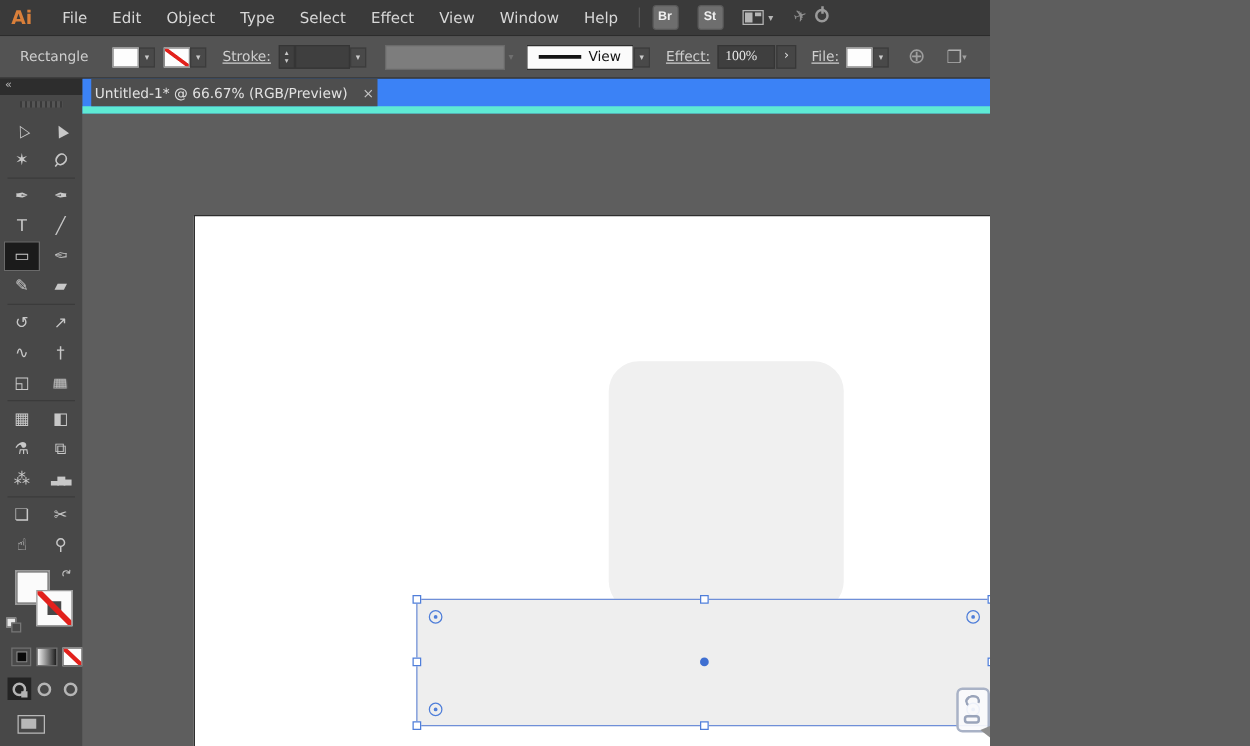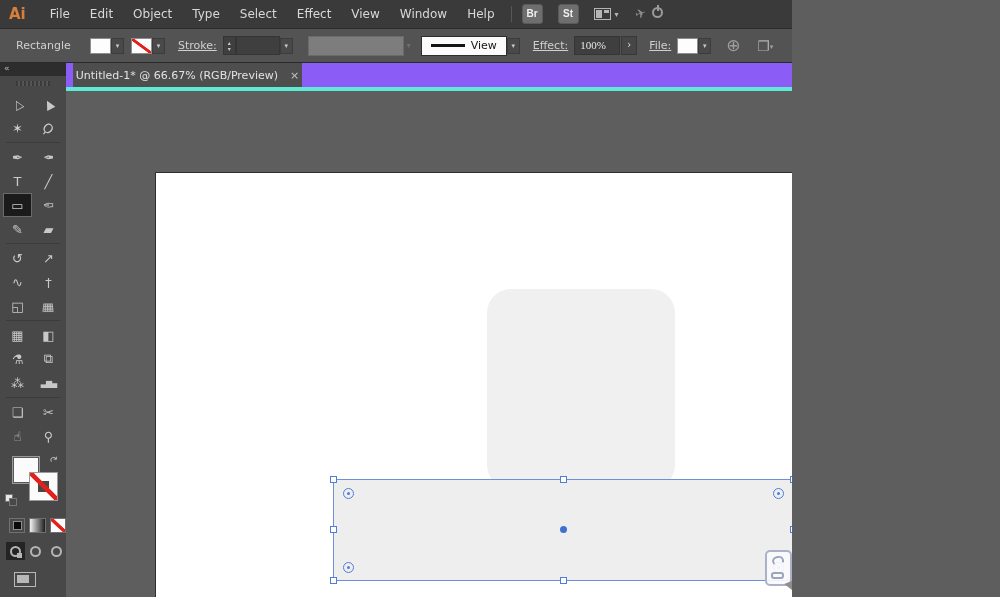--- a/index.html
+++ b/index.html
@@ -98,21 +98,21 @@
   .mode{width:20px;height:18px;display:flex;align-items:center;justify-content:center;}
   .mode.active{background:#242424;}
   .mode .circ{width:11px;height:11px;border:2px solid #b5b5b5;border-radius:50%;position:relative;}
   .mode .circ i{position:absolute;right:-3px;bottom:-3px;width:5px;height:5px;background:#b5b5b5;}
 
   .screenmode{margin:12px 0 0 14px;width:22px;height:15px;border:1px solid #b8b8b8;position:relative;}
   .screenmode i{position:absolute;left:2px;top:2px;width:12px;height:8px;background:#b8b8b8;}
 
   
   .rightcol{flex:1;display:flex;flex-direction:column;min-width:0;}
-  .tabstrip{height:28px;background:#8b5cf6;border-bottom:4px solid #5eead4;display:flex;align-items:stretch;flex:0 0 auto;}
+  .tabstrip{height:28px;background:#3b82f6;border-bottom:6px solid #5eead4;display:flex;align-items:stretch;flex:0 0 auto;}
   .tab{margin-left:7px;width:229px;background:#4e4e4e;display:flex;align-items:center;justify-content:center;gap:12px;color:#e2e2e2;font-size:11px;}
   .tabx{color:#c4c4c4;font-size:11px;}
 
   .canvas{flex:1;position:relative;background:#5e5e5e;overflow:hidden;}
   .artboard{position:absolute;left:89px;top:81px;right:0;bottom:0;background:#ffffff;border-left:1px solid #2e2e2e;border-top:1px solid #2e2e2e;}
   .shape-rounded{position:absolute;left:421px;top:198px;width:188px;height:200px;border-radius:24px;background:#f0f0f0;}
   .selection{position:absolute;left:267px;top:388px;width:461px;height:102px;background:#eeeeee;border:1px solid #6f8fd8;}
   .handle{position:absolute;width:7px;height:7px;background:#ffffff;border:1px solid #4f7ed9;}
   .h-nw{left:-4px;top:-4px;}  .h-n{left:50%;margin-left:-4px;top:-4px;}  .h-ne{right:-4px;top:-4px;}
   .h-e{right:-4px;top:50%;margin-top:-4px;}  .h-se{right:-4px;bottom:-4px;}

